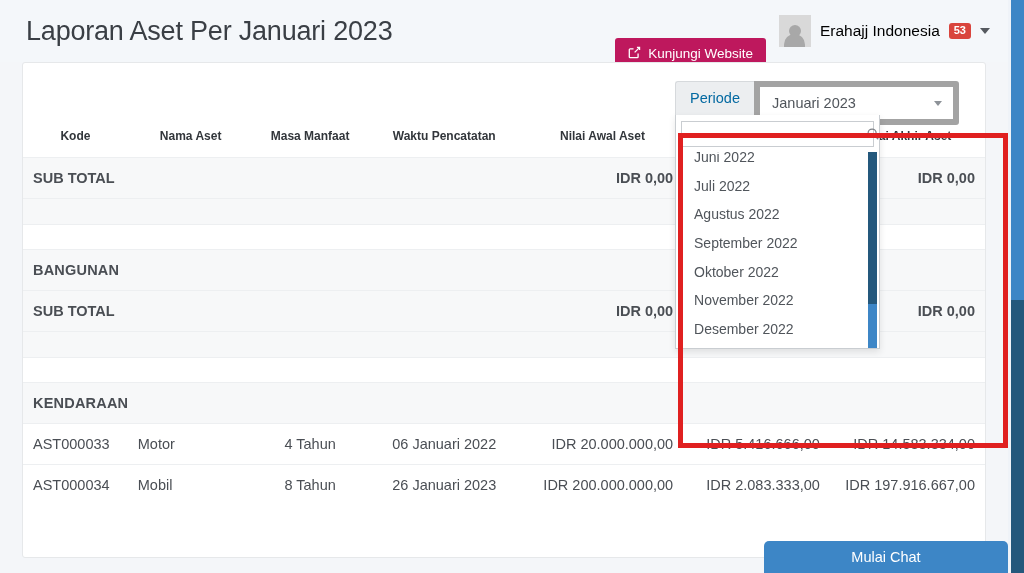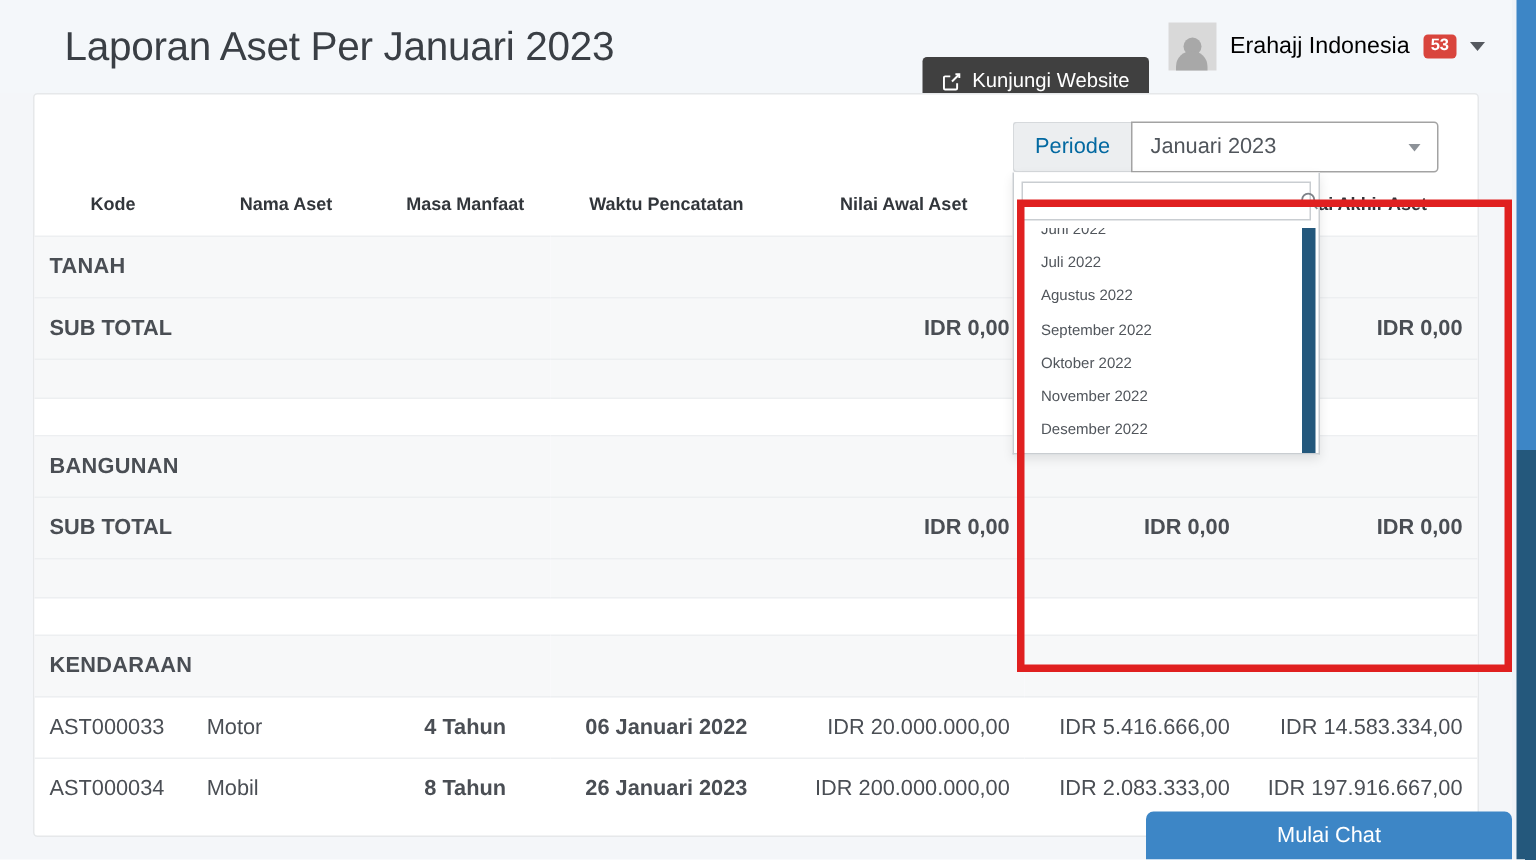--- a/index.html
+++ b/index.html
@@ -29,28 +29,27 @@
   #viewport { position:absolute; inset:0 16px 0 0; overflow:hidden; }
 
   
   #topbar {
     position:relative; height:62px; background:#f4f7fa;
     display:flex; align-items:center; padding:0 18px 0 26px;
   }
   #page-title {
     font-size:27px; font-weight:400; color:#3a3f45; letter-spacing:-.2px;
     white-space:nowrap;
-    margin-left:17px;
   }
   #topbar-right {
     margin-left:auto; display:flex; align-items:center; gap:13px;
   }
   #visit-site-button {
-    background:#404040; color:#fff; border:none; border-radius:3px;
-    font-size:13.5px; padding:8px 13px; display:flex; align-items:flex-end;
+    background:#be185d; color:#fff; border:none; border-radius:3px;
+    font-size:13.5px; padding:8px 13px; display:flex; align-items:flex-start;
     gap:7px; cursor:pointer; white-space:nowrap;
     font-family:"Liberation Sans", sans-serif;
     margin-top:44px;
   }
   #visit-site-button svg { display:block; }
   #user-menu { display:flex; align-items:center; gap:9px; cursor:pointer; }
   #avatar {
     width:32px; height:32px; background:#d9d9d9;
     display:flex; align-items:flex-end; justify-content:center; overflow:hidden;
   }
@@ -81,21 +80,21 @@
     display:flex; justify-content:flex-end; align-items:flex-start;
     padding:18px 26px 0 0; height:56px;
   }
   #period-group { display:flex; align-items:stretch; position:relative; }
   #period-label {
     background:#eceef0; border:1px solid #d6d9dc; border-right:none;
     font-size:14.5px; color:#0369a1; padding:8px 14px; border-radius:3px 0 0 3px;
     white-space:nowrap;
   }
   #period-select {
-    border:1px solid #a3a3a3; background:#fff; width:205px;
+    border:6px solid #a3a3a3; background:#fff; width:205px;
     font-size:14.5px; color:#50555b; padding:8px 12px;
     display:flex; align-items:center; cursor:pointer; position:relative;
     border-radius:0 3px 3px 0;
   }
   #period-select .sel-caret {
     position:absolute; right:11px; top:50%; margin-top:-2px;
     width:0;height:0;border-left:4.5px solid transparent;
     border-right:4.5px solid transparent;border-top:5px solid #8d9298;
   }
 
@@ -112,21 +111,21 @@
   }
   #dropdown-search-input {
     border:none; outline:none; flex:1; font-size:13.5px;
     font-family:"Liberation Sans", sans-serif; color:#444; background:transparent;
   }
   #search-icon { color:#7d8288; display:flex; }
   #dropdown-list {
     max-height:212px; overflow:hidden; position:relative; padding-bottom:4px;
   }
   .dropdown-option {
-    font-size:10px; color:#50555b; padding:3px 12px 3px 18px;
+    font-size:14px; color:#50555b; padding:3px 12px 3px 18px;
     line-height:1.62; cursor:pointer; white-space:nowrap;
   }
   .dropdown-group {
     font-size:14px; color:#2f3338; font-weight:bold; padding:3px 12px 3px 10px;
     line-height:1.62; white-space:nowrap;
   }
   #dropdown-scrollbar {
     position:absolute; right:2px; top:0; width:9px; height:208px;
   }
   #dropdown-scrollbar .dd-track-top { position:absolute;top:0;left:0;width:9px;height:152px;background:#24587c; }
@@ -149,21 +148,21 @@
   .col-awal   { width:154px; }
   .col-dep    { width:140px; }
   .col-akhir  { width:148px; }
   tr.group-row td { background:#f7f8f9; font-weight:bold; color:#2f3338; font-size:14px; letter-spacing:.2px; }
   tr.subtotal-row td { background:#f7f8f9; font-weight:bold; color:#2f3338; font-size:14px; }
   tr.spacer-row td { background:#f7f8f9; height:26px; padding:0; }
   tr.blank-row td { background:#fff; height:16px; padding:0; border-top:none; }
   .cell-code { color:#4d8fc4; text-align:left; padding-left:14px; }
   .cell-left { text-align:left; }
   .cell-right { text-align:right; }
-  .cell-center { text-align:center;font-weight:bold; }
+  .cell-center { text-align:center; }
   .th-left { text-align:center; }
 
   
   #annotation-box {
     position:absolute; left:655px; top:70px; width:330px; height:315px;
     border:5px solid #e02020; z-index:50; pointer-events:none;
   }
 
   
   #chat-button {
@@ -270,29 +269,20 @@
             <th class="th-left">Kode</th>
             <th class="th-left">Nama Aset</th>
             <th>Masa Manfaat</th>
             <th>Waktu Pencatatan</th>
             <th>Nilai Awal Aset</th>
             <th>Nilai Depresiasi</th>
             <th>Nilai Akhir Aset</th>
           </tr>
         </thead>
         <tbody id="asset-table-body">
-            <tr class="group-row">
-              <td class="cell-left">TANAH</td>
-              <td></td>
-              <td></td>
-              <td></td>
-              <td></td>
-              <td></td>
-              <td></td>
-            </tr>
             <tr class="subtotal-row">
               <td class="cell-left">SUB TOTAL</td>
               <td></td>
               <td></td>
               <td></td>
               <td class="cell-right">IDR 0,00</td>
               <td class="cell-right">IDR 0,00</td>
               <td class="cell-right">IDR 0,00</td>
             </tr>
             <tr class="spacer-row">

